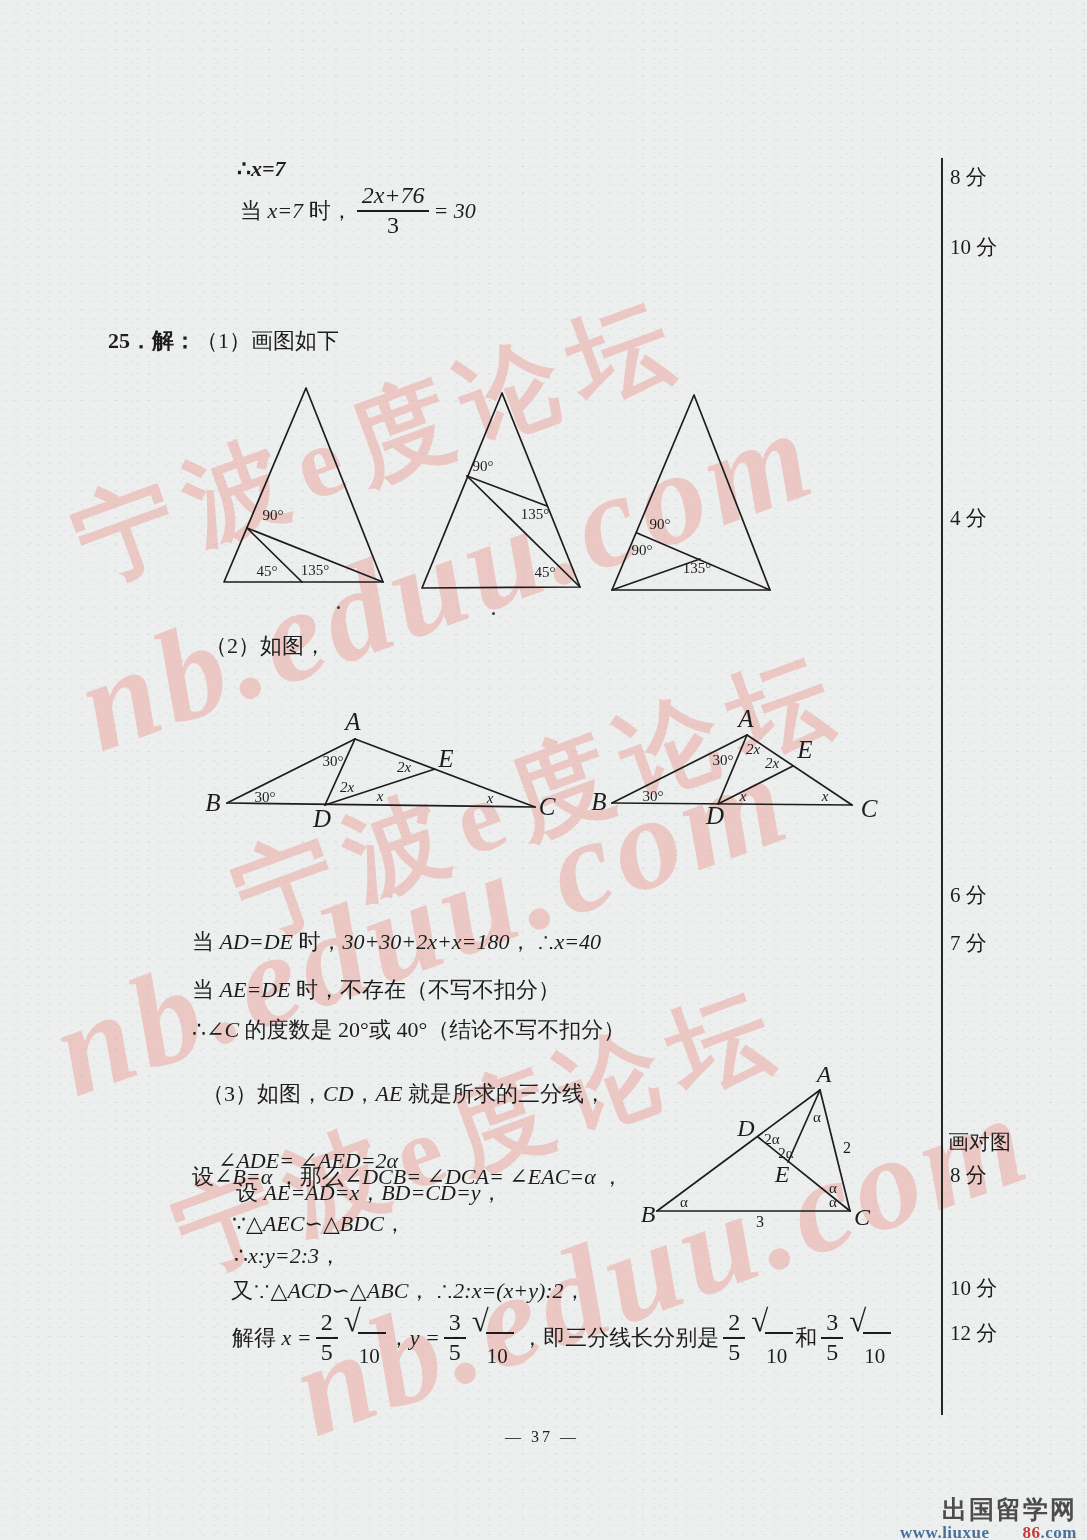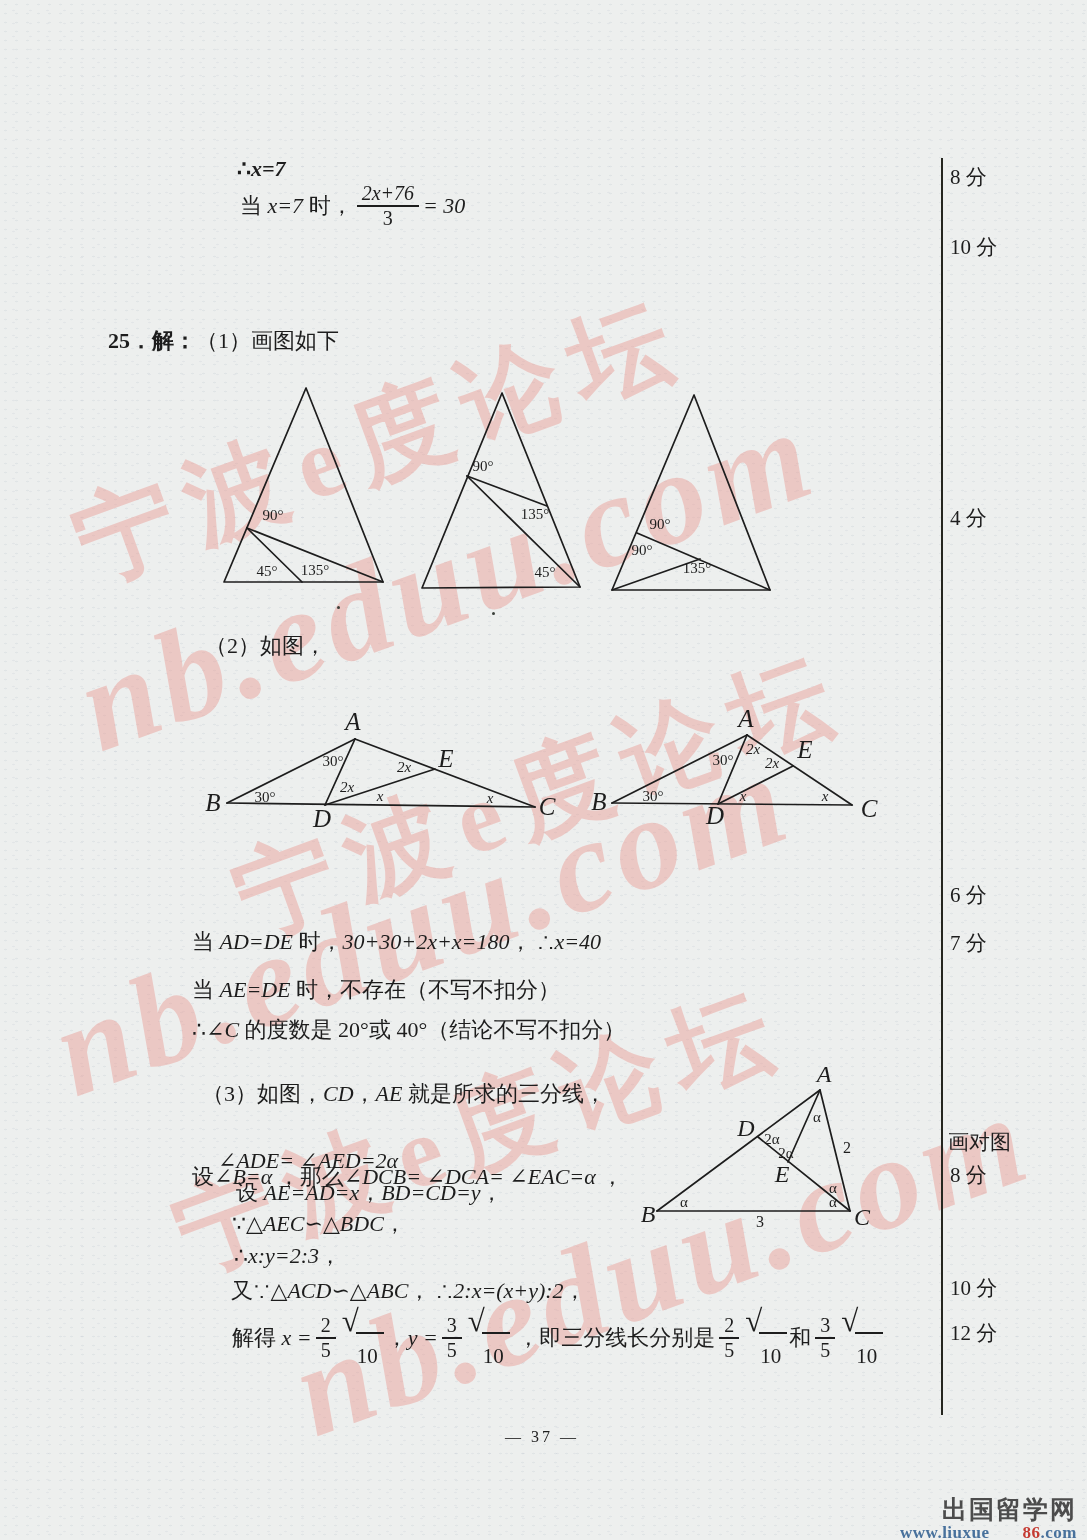--- a/index.html
+++ b/index.html
@@ -18,21 +18,21 @@
   .wm{position:absolute;white-space:nowrap;z-index:0;color:#ea9a93;opacity:0.45;
       transform:rotate(-20deg);transform-origin:0 50%;line-height:1;font-weight:bold;}
   .wm-cn{font-size:100px;letter-spacing:16px;}
   .wm-en{font-size:132px;letter-spacing:6px;font-style:italic;}
   .layer{position:absolute;left:0;top:0;width:1087px;height:1540px;z-index:1;}
   .line{position:absolute;font-size:22px;white-space:nowrap;line-height:28px;text-align:center;}
   .line span{white-space:pre;}
   .flex{display:flex;align-items:center;}
   .m{font-style:italic;}
   .b{font-weight:bold;}
-  .frac{display:inline-flex;flex-direction:column;align-items:center;font-size:20px;line-height:1.15;margin:0 4px;}
+  .frac{display:inline-flex;flex-direction:column;align-items:center;font-size:24px;line-height:1.15;margin:0 4px;}
   .frac .fn{border-bottom:2px solid #1d1d1d;padding:0 5px;}
   .frac .fd{padding:0 2px;}
   .sqrt{display:inline-flex;align-items:flex-start;margin:0 2px;}
   .sqrt .rs{font-size:31px;line-height:0.85;font-style:normal;}
   .sqrt .rv{border-top:2px solid #1d1d1d;padding:11px 6px 0 1px;margin-left:-3px;font-size:21px;line-height:1.1;margin-top:24px;}
   .divider{position:absolute;left:941px;top:158px;width:2px;height:1257px;background:#25261f;}
   .score{position:absolute;left:950px;font-size:21px;white-space:nowrap;line-height:28px;}
   svg.fig{position:absolute;overflow:visible;}
   svg .edge{stroke:#1d1d1d;stroke-width:1.7;fill:none;stroke-linecap:round;stroke-linejoin:round;}
   svg text{fill:#1d1d1d;font-family:"Liberation Serif","DejaVu Serif",serif;}

